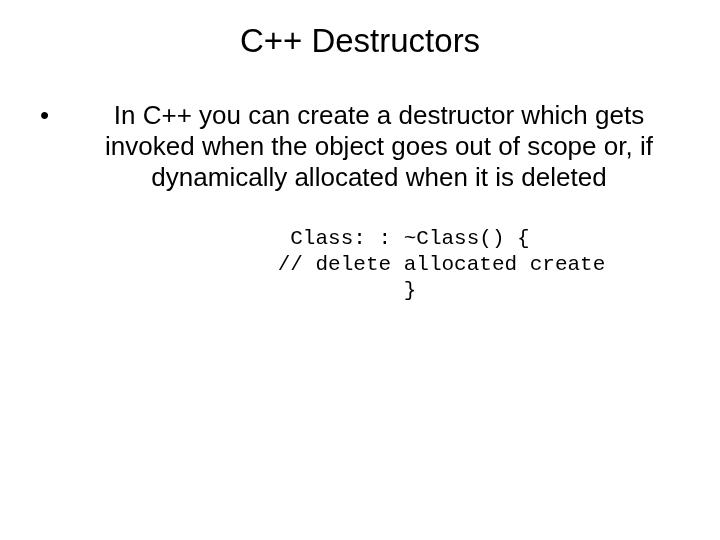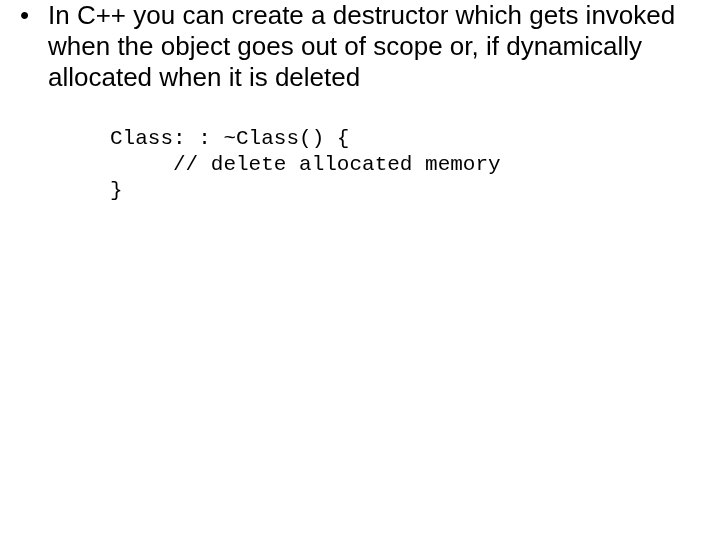--- a/index.html
+++ b/index.html
@@ -19,22 +19,23 @@
       box-sizing: border-box;
     }
     .title {
       text-align: center;
       font-size: 33px;
       font-weight: 400;
       margin-top: 22px;
       margin-bottom: 40px;
     }
     .content {
-      padding-left: 20px;
+      padding-left: 40px;
       padding-right: 30px;
+      text-align: center;
     }
     ul.bullets {
       list-style: none;
       padding: 0;
       margin: 0;
       font-size: 26px;
       line-height: 1.2;
     }
     ul.bullets li {
       position: relative;
@@ -53,21 +54,22 @@
       line-height: 1.25;
       white-space: pre;
       margin-top: 32px;
       margin-left: 90px;
     }
   </style>
 </head>
 <body>
 
 <div class="slide">
+  <div class="title">C++ Destructors</div>
   <div class="content">
     <ul class="bullets">
       <li>In C++ you can create a destructor which gets invoked when the object goes out of scope or, if dynamically allocated when it is deleted</li>
     </ul>
     <div class="code-block">Class: : ~Class() {
-     // delete allocated memory
+     // delete allocated create
 }</div>
   </div>
 </div>
 
 </body></html>

